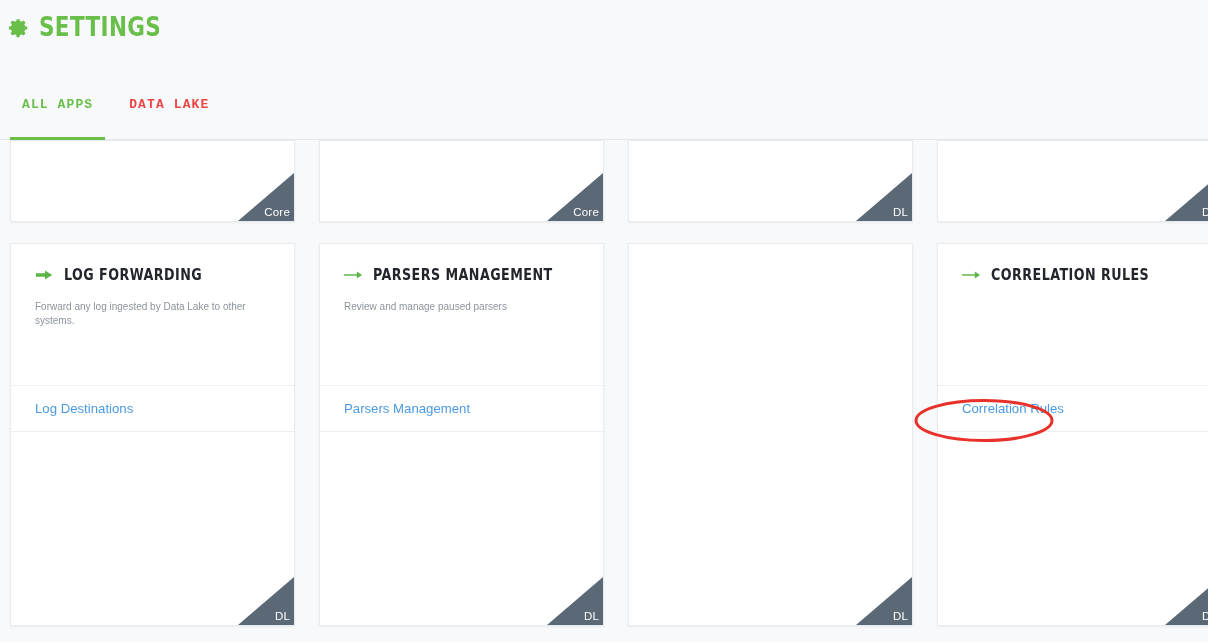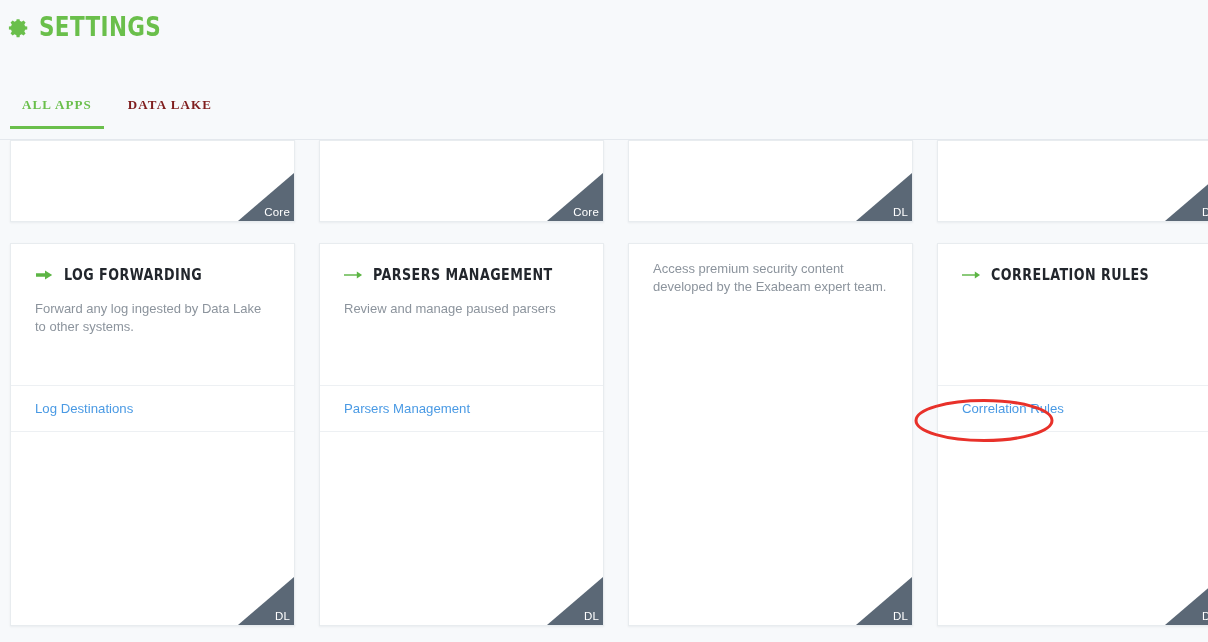--- a/index.html
+++ b/index.html
@@ -60,29 +60,29 @@
     gap: 12px;
     background: #f7f9fb;
     border-bottom: 1px solid #e4e8ed;
   }
 
   .tab {
     position: relative;
     font-size: 13px;
     font-weight: bold;
     letter-spacing: 1.1px;
-    padding: 9px 12px 16px 12px;
+    padding: 9px 12px 28px 12px;
     cursor: pointer;
     background: none;
     border: none;
-    font-family: Liberation Serif, serif;
+    font-family: Liberation Mono, monospace;
   }
 
   .tab.active { color: #6abf4b; }
-  .tab.inactive { color: #7f1d1d; }
+  .tab.inactive { color: #ef4444; }
 
   .tab.active::after {
     content: "";
     position: absolute;
     left: 0;
     right: 0;
     bottom: 0;
     height: 3px;
     background: #6abf4b;
   }
@@ -147,21 +147,21 @@
     font-weight: bold;
     letter-spacing: 0.5px;
     color: #22262c;
     transform: scaleX(0.94);
     transform-origin: left center;
     white-space: nowrap;
   }
 
   .card-desc {
     padding: 16px 22px 0 24px;
-    font-size: 13px;
+    font-size: 10px;
     line-height: 1.42;
     color: #8c949d;
   }
 
   .card-link-row {
     margin-top: auto;
     border-top: 1px solid #edf0f3;
     border-bottom: 1px solid #edf0f3;
     padding: 13px 24px 14px 24px;
     position: relative;
@@ -309,21 +309,20 @@
       <div class="card-link-row">
         <a class="card-link">Parsers Management</a>
       </div>
       <div class="ribbon">
         <div class="tri"></div>
         <span class="ribbon-label">DL</span>
       </div>
     </div>
 
     <div class="card">
-      <div class="card-desc">Access premium security content developed by the Exabeam expert team.</div>
       <div class="ribbon">
         <div class="tri"></div>
         <span class="ribbon-label">DL</span>
       </div>
     </div>
 
     <div class="card">
       <div class="card-header">
         <span class="card-icon">
           <svg viewBox="0 0 20 12" width="19" height="12" aria-hidden="true">

